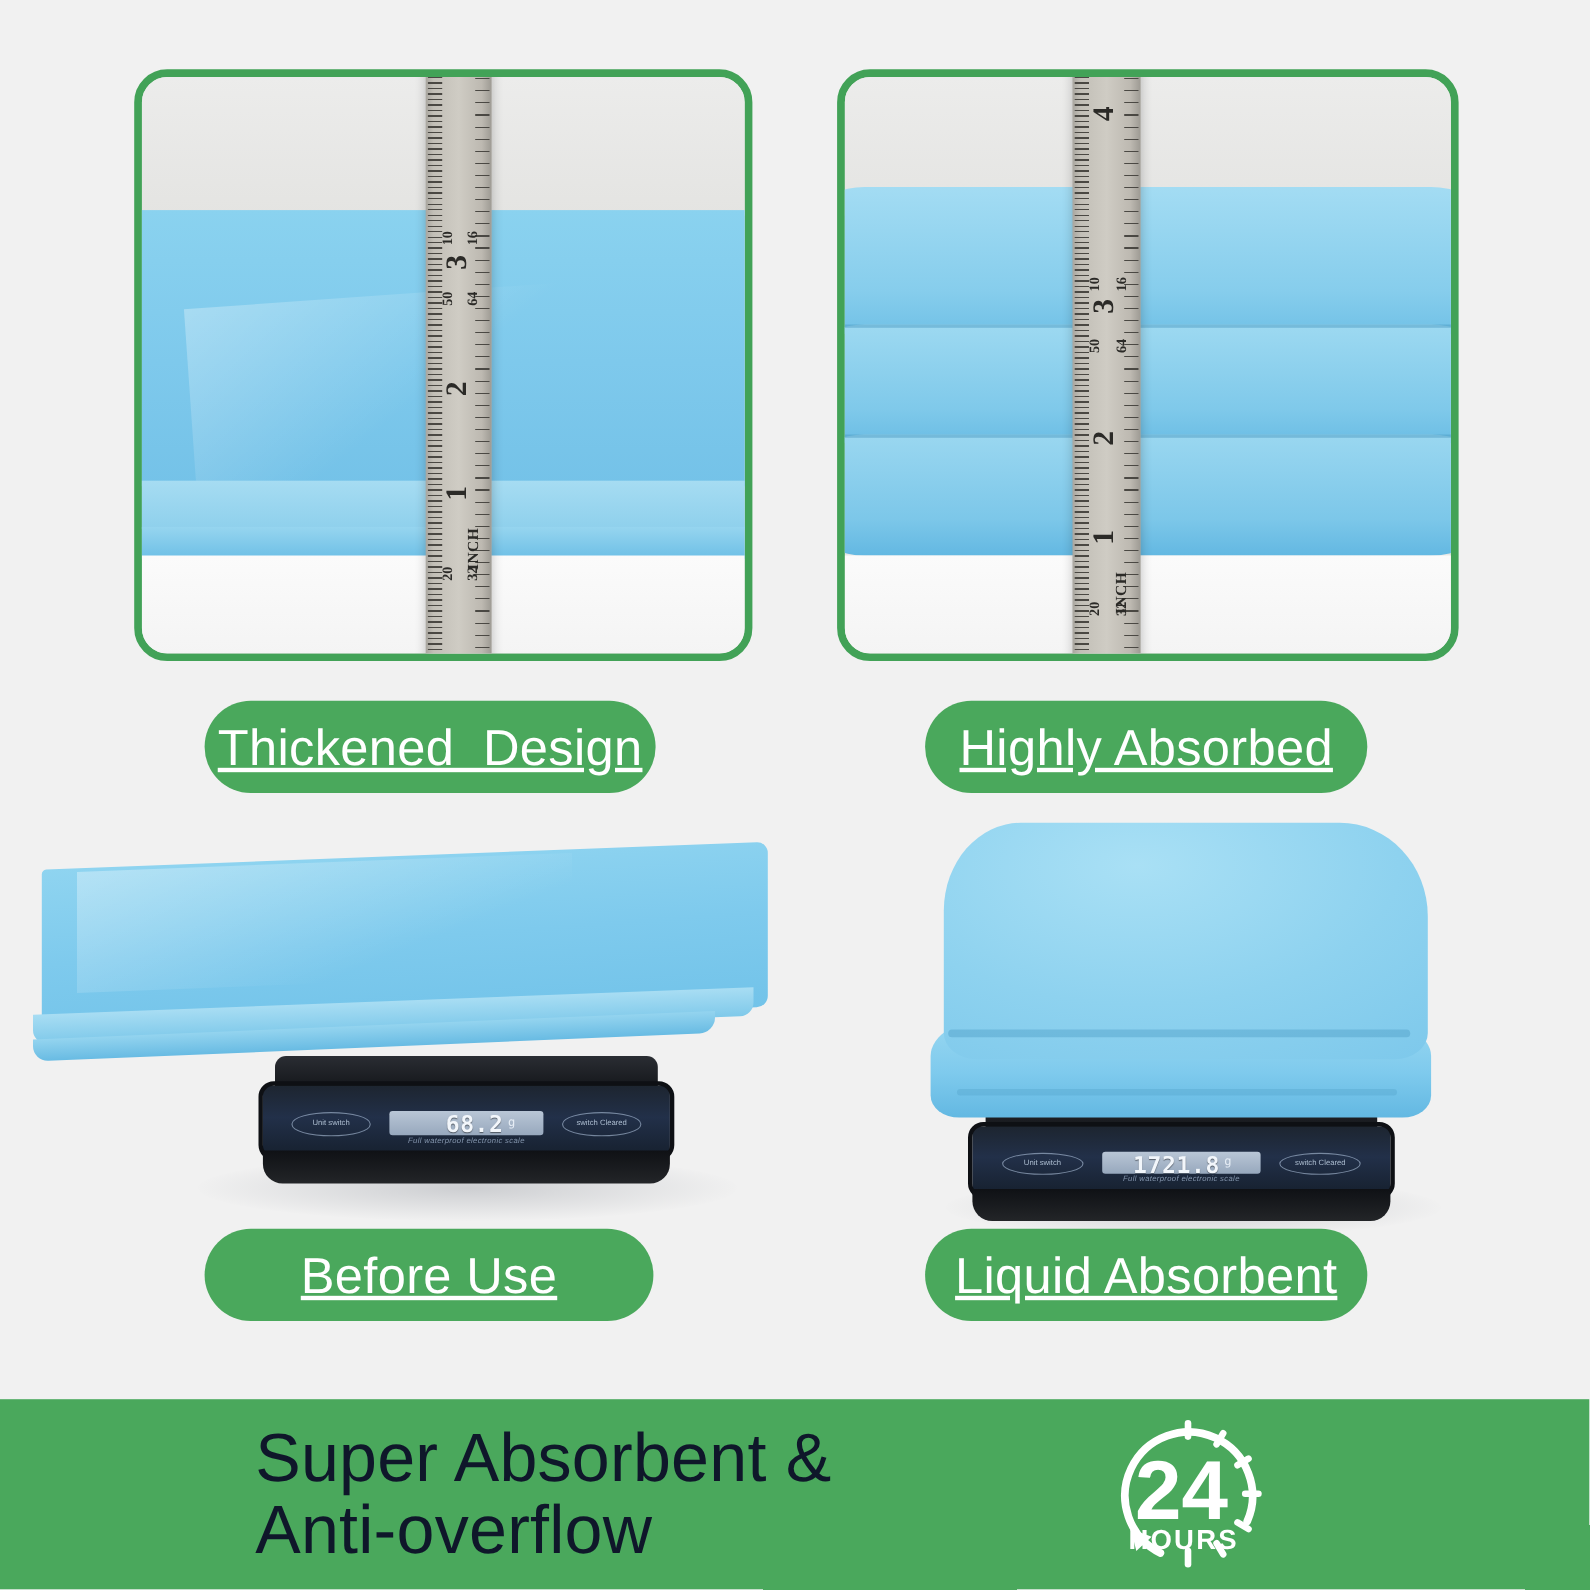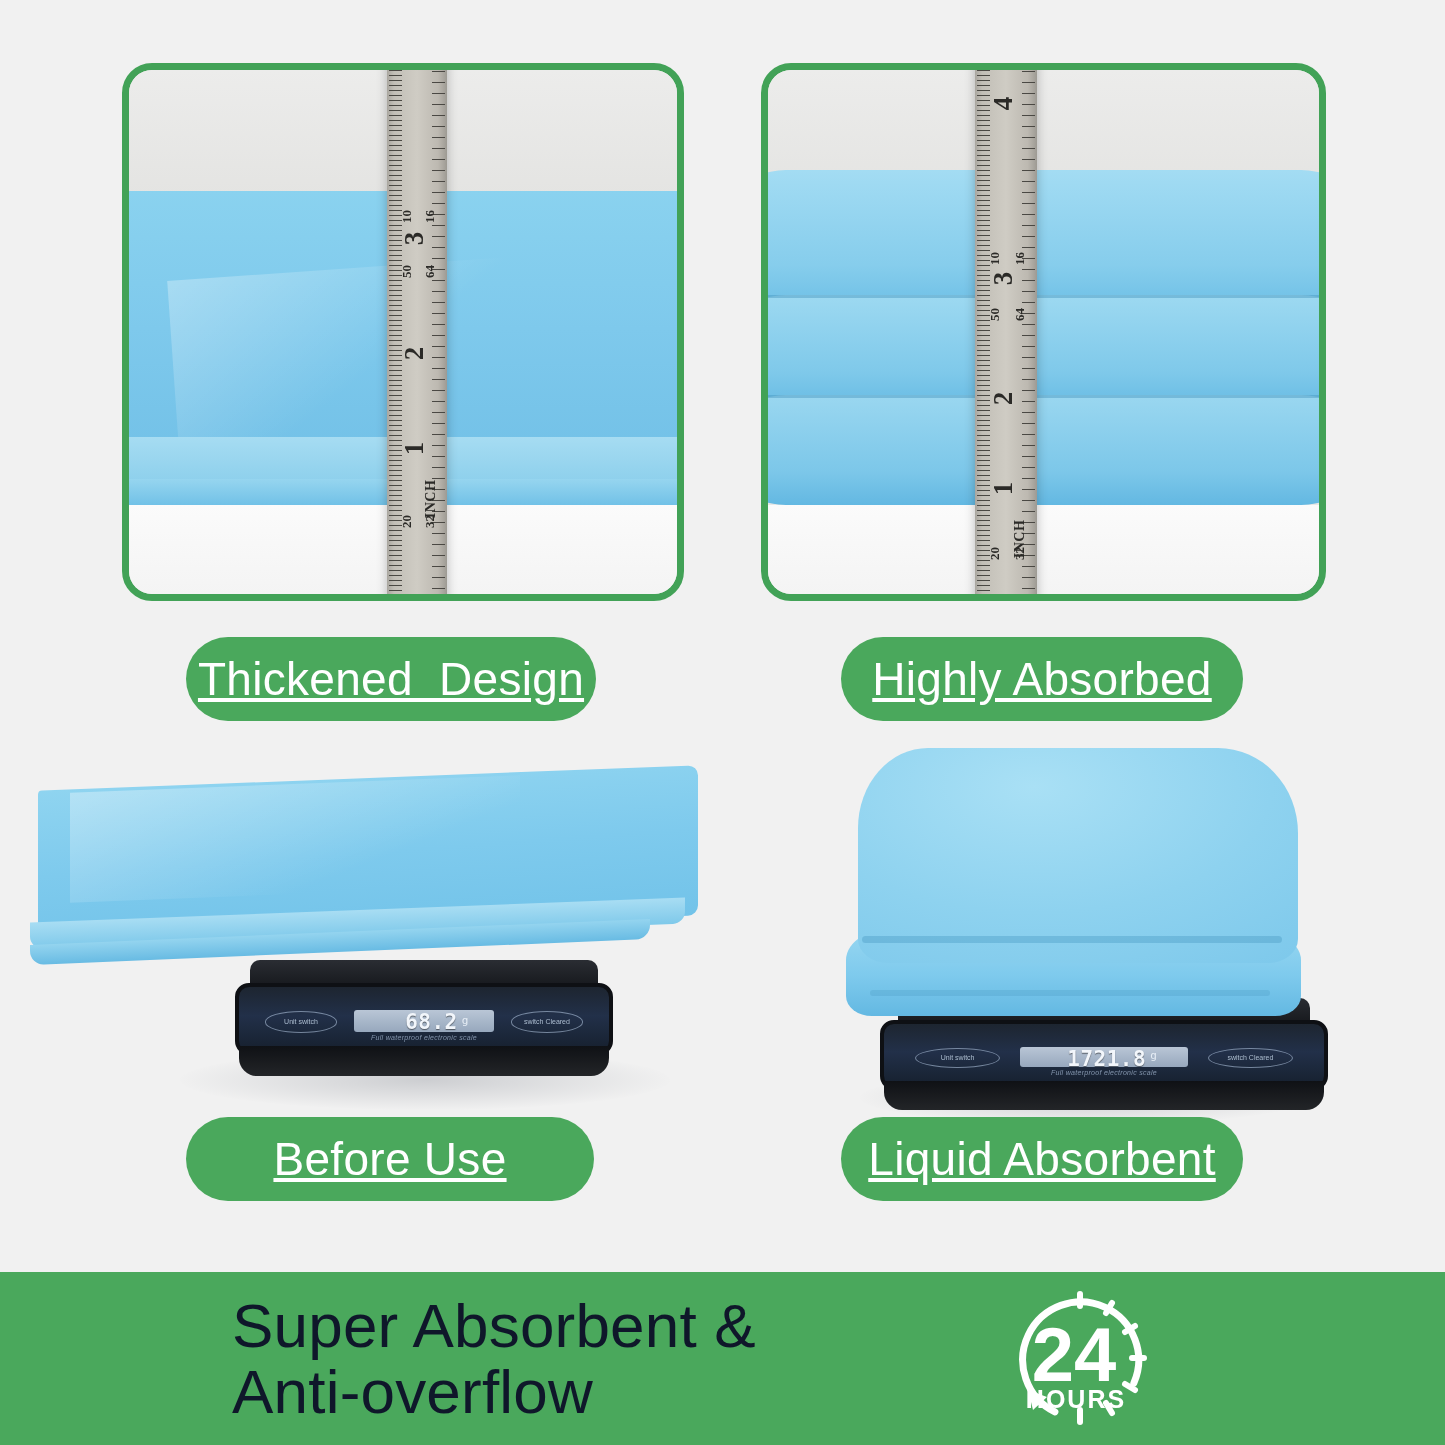--- a/index.html
+++ b/index.html
@@ -186,21 +186,21 @@
   }
   .puff-crease2 {
     position: absolute; left: 30px; top: 250px; width: 400px; height: 6px;
     background: rgba(80,160,200,.35);
     border-radius: 4px;
   }
 
   
   .scale { position: absolute; }
   #scale-left  { left: 205px; top: 200px; width: 378px; height: 116px; }
-  #scale-right { left: 40px;  top: 258px; width: 448px; height: 112px; }
+  #scale-right { left: 40px;  top: 258px; width: 370px; height: 112px; padding-left: 18px; }
 
   .scale-top {
     position: absolute; left: 4%; right: 4%; top: 0; height: 26%;
     background: linear-gradient(180deg,#2a2d33,#14161a);
     border-radius: 10px 10px 0 0;
   }
   .scale-body {
     position: absolute; left: 0; right: 0; top: 20%; height: 62%;
     background: linear-gradient(180deg,#1d2530 0%, #223049 45%, #16202e 100%);
     border-radius: 14px;

